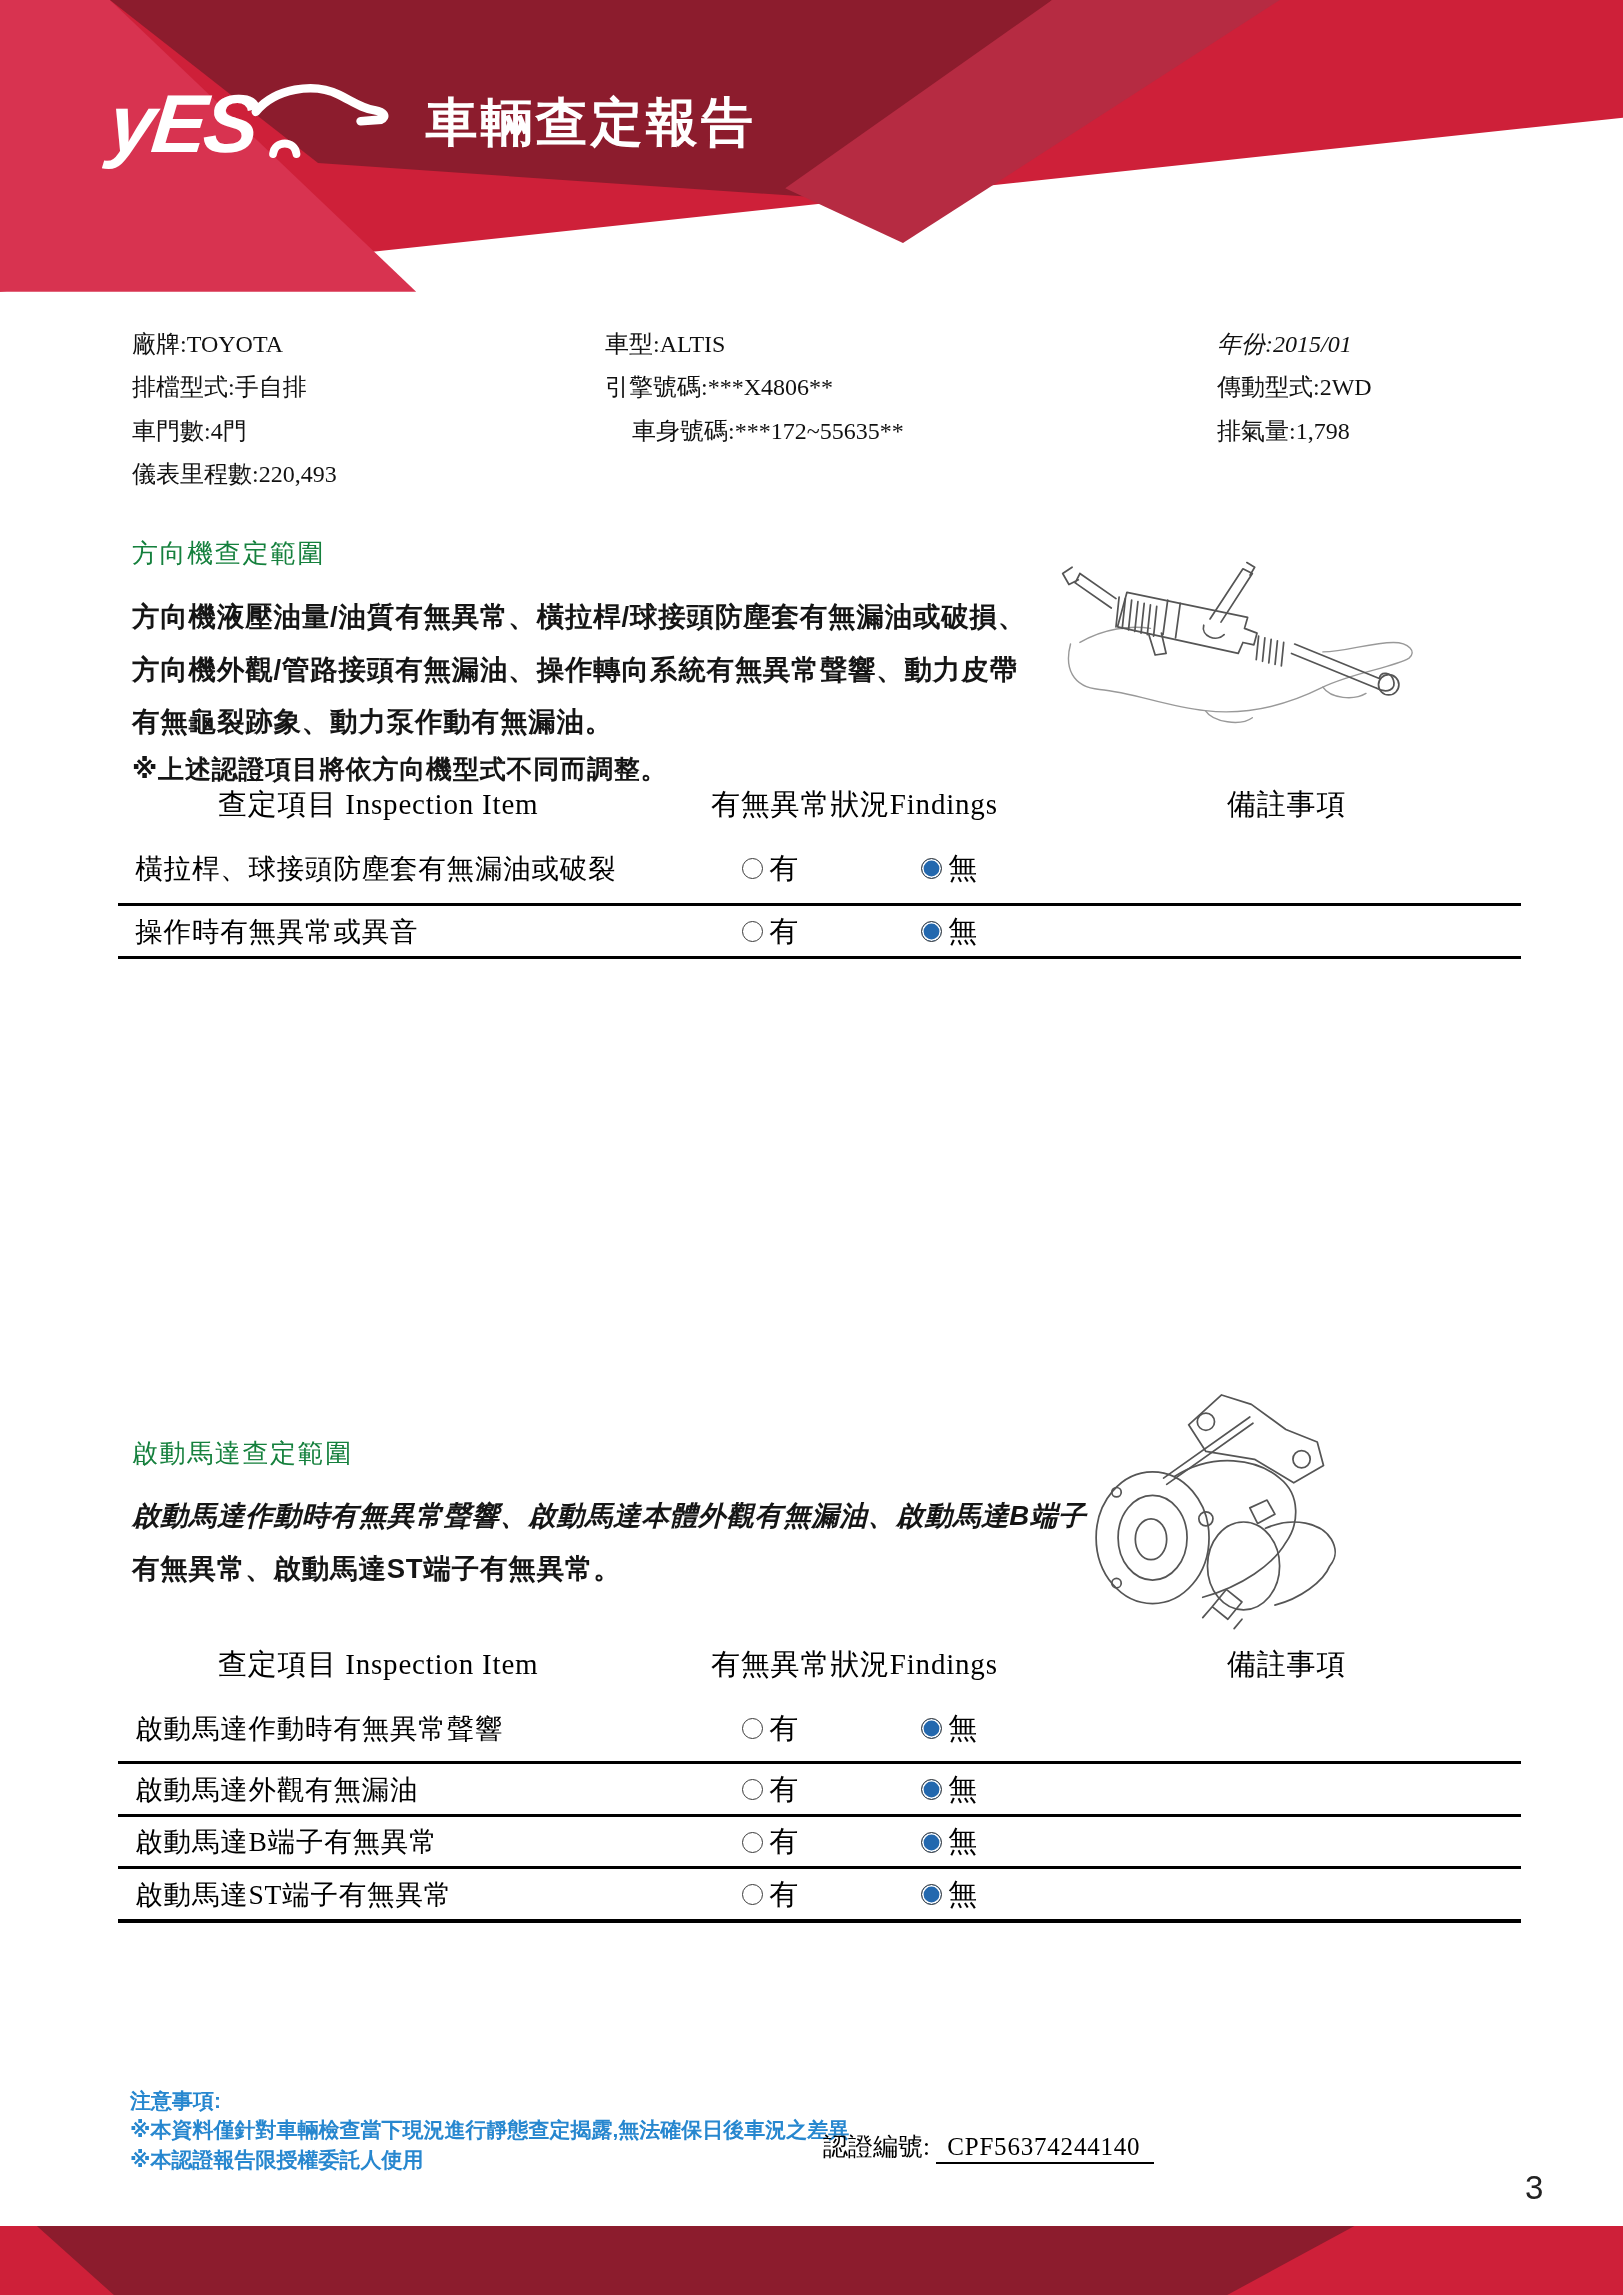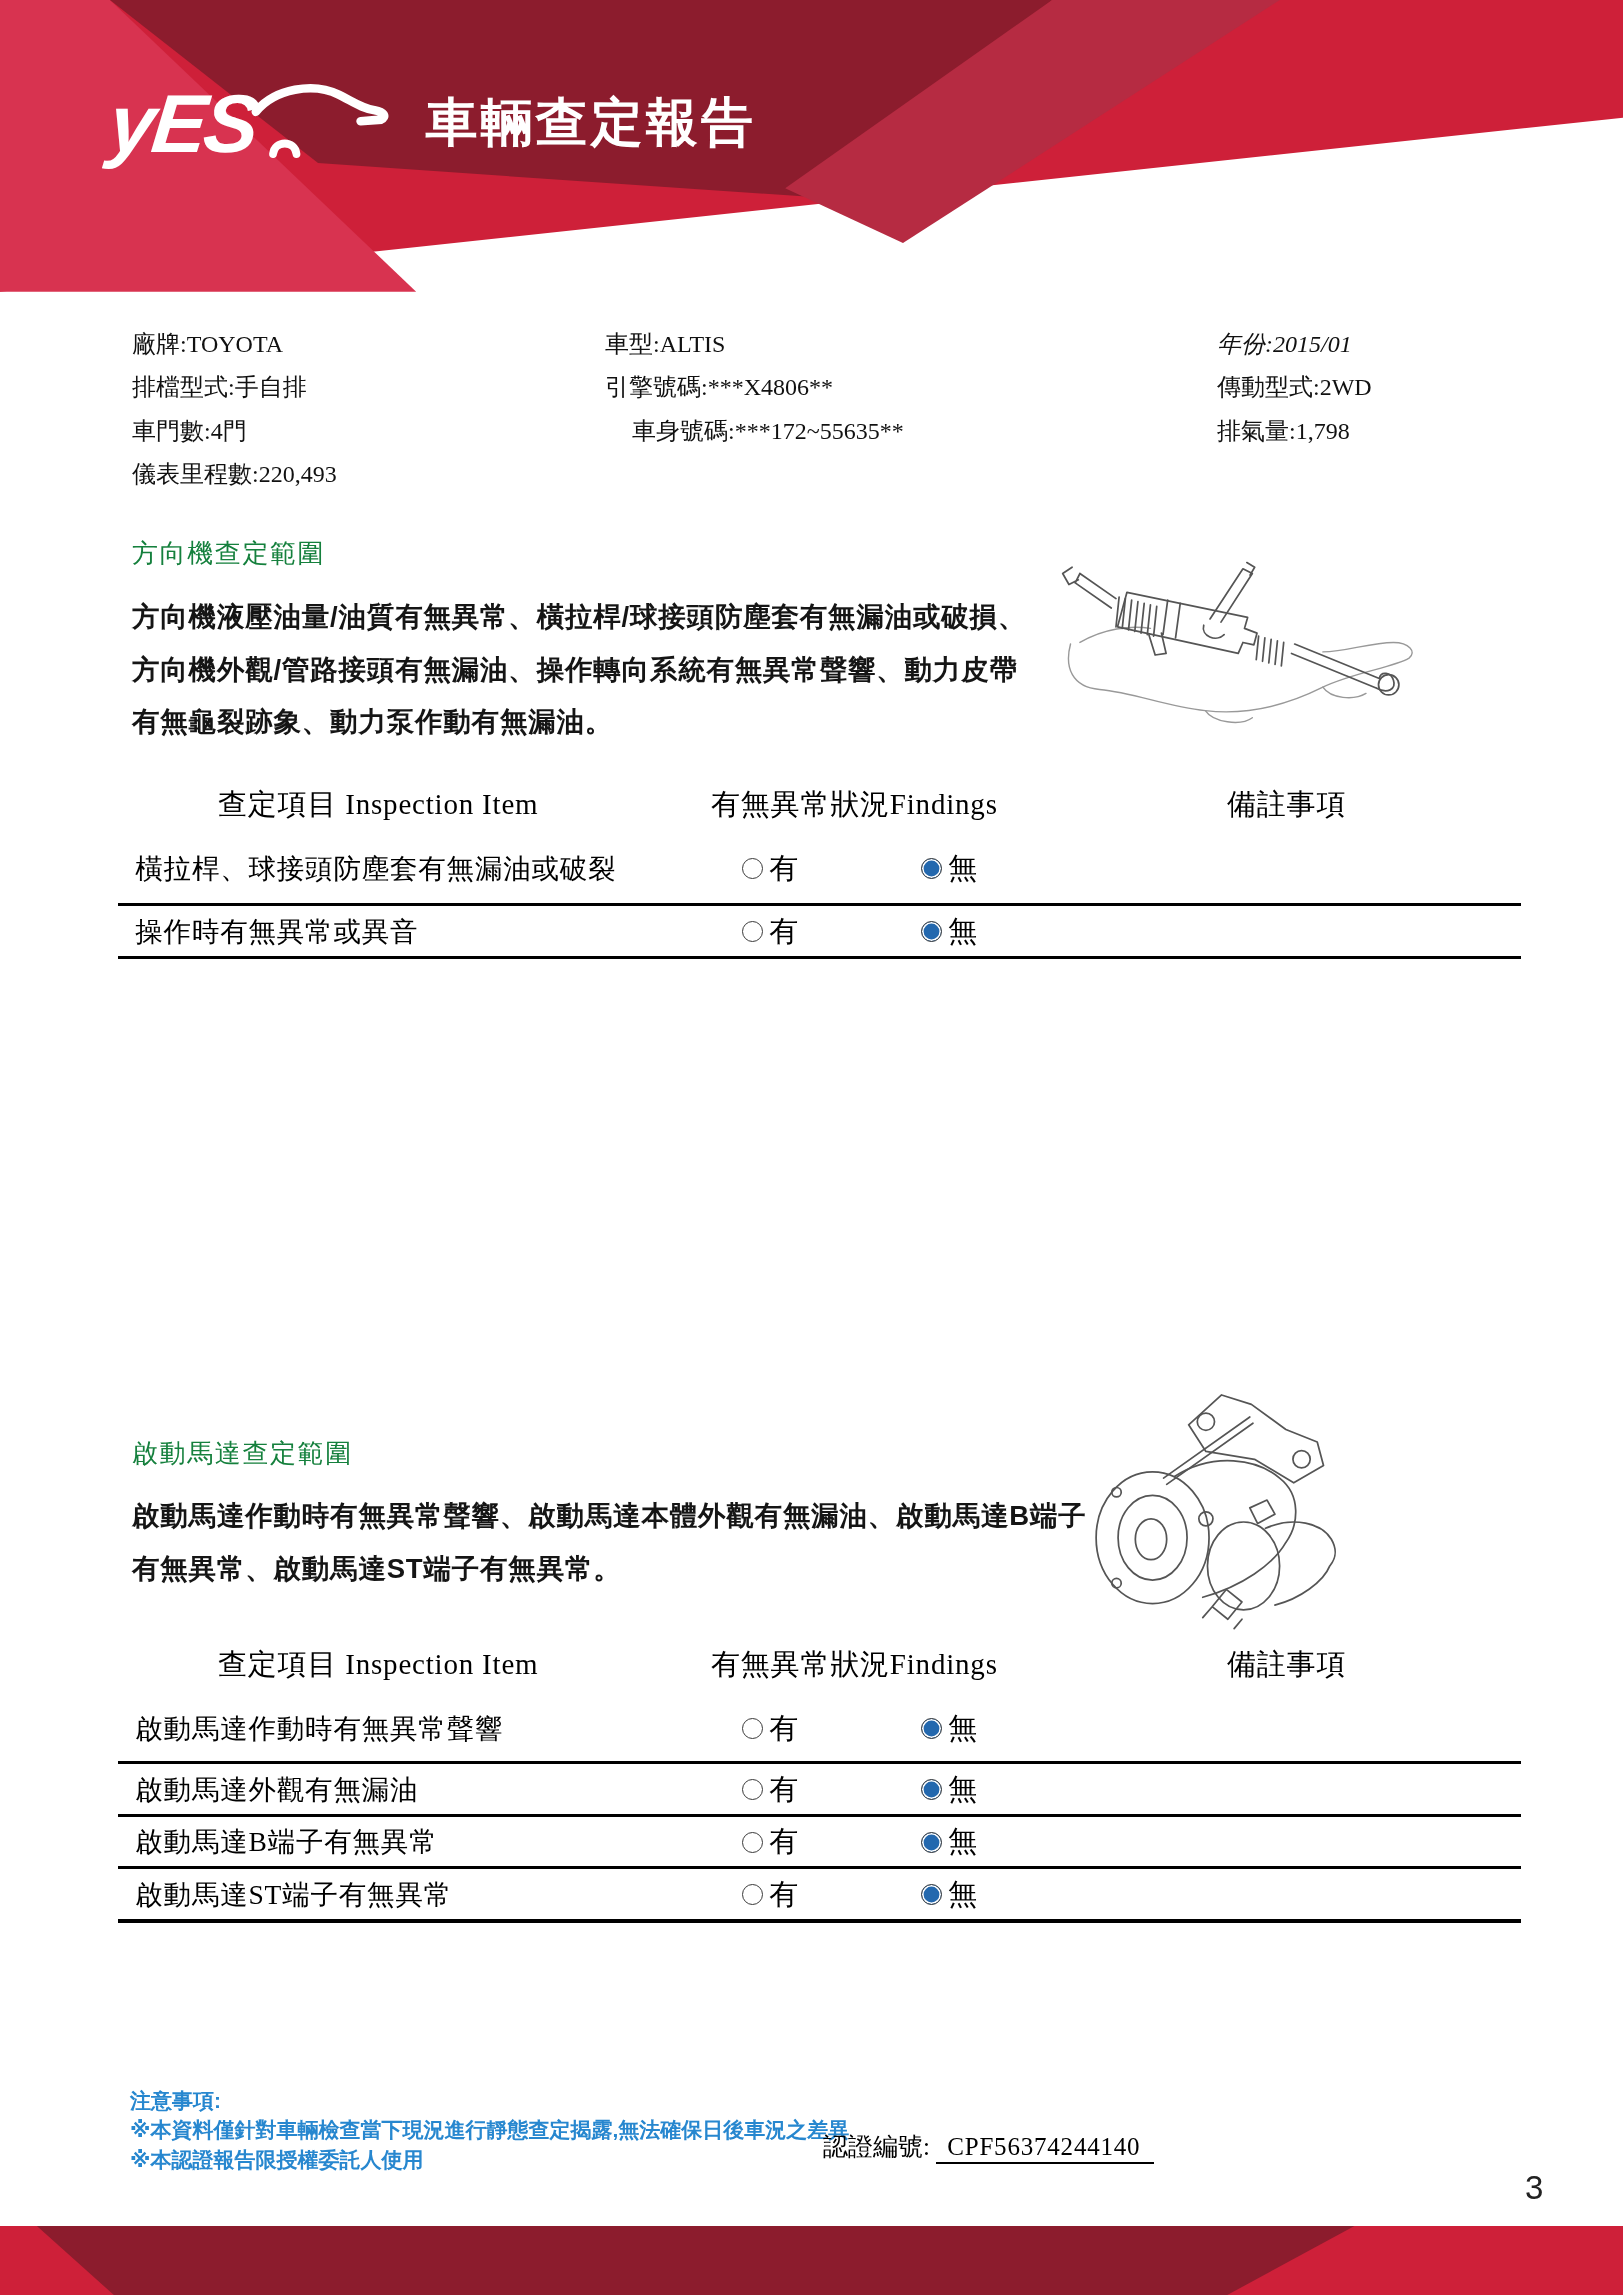--- a/index.html
+++ b/index.html
@@ -102,20 +102,21 @@
 
     <div class="info-cell" style="left:1217px;top:328px;font-style:italic;"><span>年份:</span><span>2015/01</span></div>
     <div class="info-cell" style="left:1217px;top:371px;"><span>傳動型式:</span><span>2WD</span></div>
     <div class="info-cell" style="left:1217px;top:415px;"><span>排氣量:</span><span>1,798</span></div>
   </div>
 
   <div class="sec-title" style="top:536px;">方向機查定範圍</div>
   <div class="sec-desc" style="top:599px;">方向機液壓油量/油質有無異常、橫拉桿/球接頭防塵套有無漏油或破損、</div>
   <div class="sec-desc" style="top:652px;">方向機外觀/管路接頭有無漏油、操作轉向系統有無異常聲響、動力皮帶</div>
   <div class="sec-desc" style="top:704px;">有無龜裂跡象、動力泵作動有無漏油。</div>
+  <div class="sec-desc" style="top:752px;font-size:26px;">※上述認證項目將依方向機型式不同而調整。</div>
 
   <svg class="abs" style="left:1056px;top:550px;" width="377" height="192" viewBox="0 0 480 245">
     <path class="lineart-light" d="M18 120 C10 150,20 175,55 178 C100 182,140 200,190 205 C250 212,300 195,340 175 C380 156,430 150,450 138 C460 130,450 118,430 118 C400 118,370 130,340 130"></path>
     <path class="lineart-light" d="M30 118 C60 100,95 96,120 100 M190 205 C200 220,235 225,250 214 M340 175 C350 190,380 192,395 183"></path>
 
     <path class="lineart" d="M78 98 L232 132 L238 118 L252 121 L256 106 L240 100 L244 86 L90 54 Z"></path>
 
     <path class="lineart" d="M80 60 l-4 38 m12 -36 l-4 38 m12 -36 l-4 38 m12 -36 l-4 38 m12 -36 l-4 38 m12 -36 l-4 38 m12 -36 l-4 38"></path>
 
     <path class="lineart" d="M258 110 l-3 30 m11 -28 l-3 30 m11 -28 l-3 30 m11 -28 l-3 30 m11 -28 l-3 30"></path>
@@ -152,21 +153,21 @@
       <span class="radio"></span>
       <span class="radio-label">有</span>
     </span>
     <span class="radio-group" style="left:803px;">
       <span class="radio checked"></span>
       <span class="radio-label">無</span>
     </span>
   </div>
 
   <div class="sec-title" style="top:1436px;">啟動馬達查定範圍</div>
-  <div class="sec-desc" style="top:1498px;">啟動馬達作動時有無異常聲響、啟動馬達本體外觀有無漏油、啟動馬達B端子</div>
+  <div class="sec-desc" style="top:1498px;font-style:italic;">啟動馬達作動時有無異常聲響、啟動馬達本體外觀有無漏油、啟動馬達B端子</div>
   <div class="sec-desc" style="top:1551px;">有無異常、啟動馬達ST端子有無異常。</div>
 
   <svg class="abs" style="left:1088px;top:1384px;" width="275" height="247" viewBox="0 0 350 315">
 
     <path class="lineart" d="M128 52 L170 14 L208 26 L252 58 L292 74 L300 104 L262 126 L212 96 L150 86 Z"></path>
     <circle class="lineart" cx="150" cy="48" r="11"></circle>
     <circle class="lineart" cx="272" cy="96" r="11"></circle>
 
     <path class="lineart" d="M96 120 L206 42 M100 128 L210 50"></path>
 

